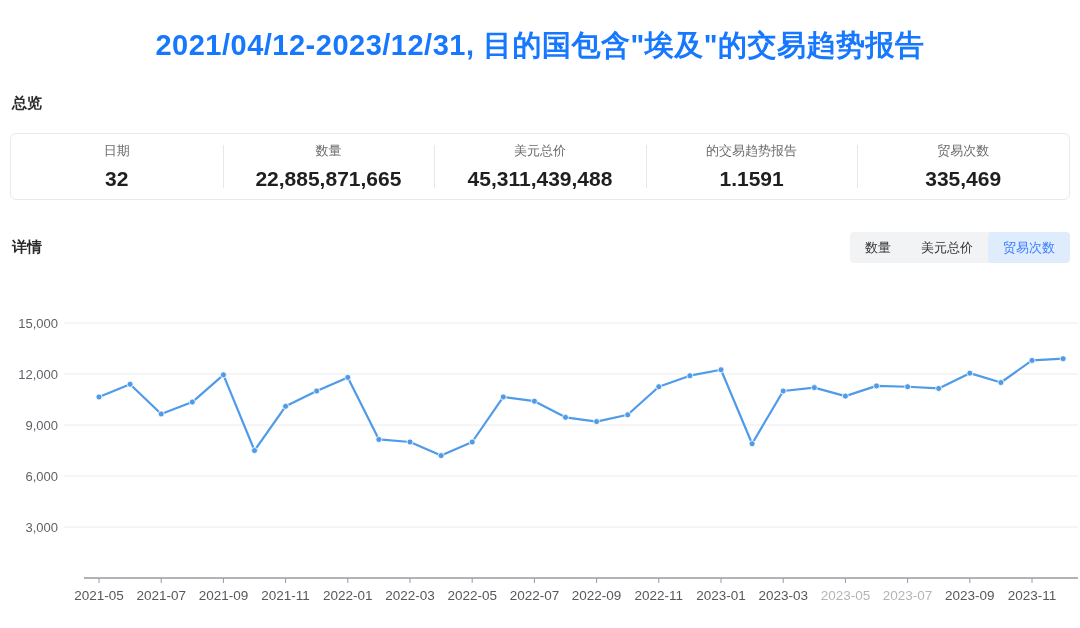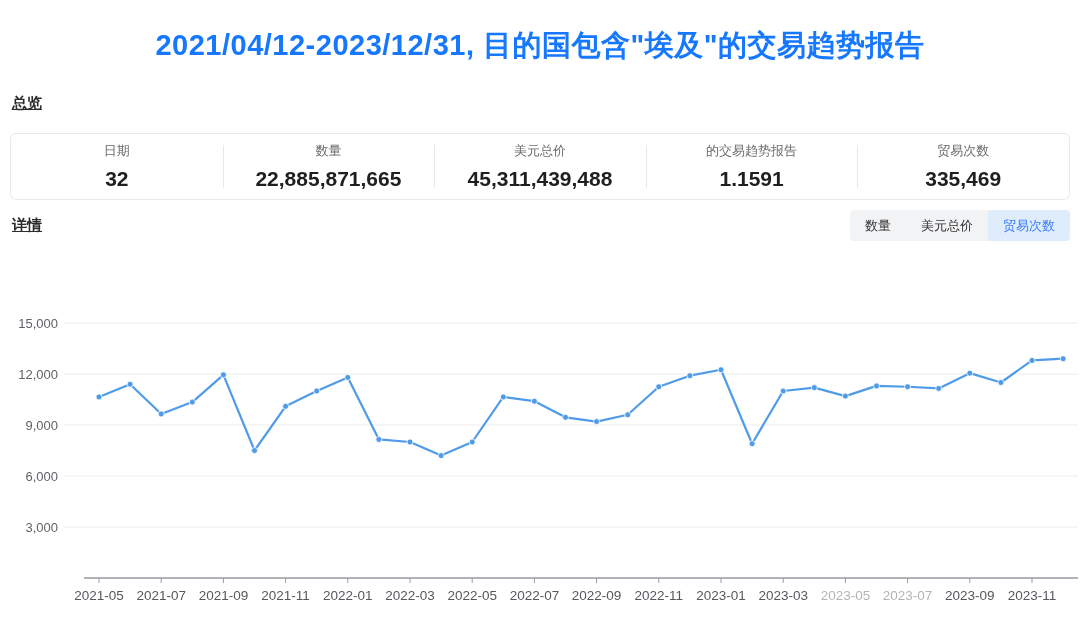--- a/index.html
+++ b/index.html
@@ -10,47 +10,47 @@
     color:#333;
   }
   
   .report-title{
     position:absolute;top:26px;left:0;width:1080px;
     text-align:center;font-size:29px;font-weight:700;color:#1677ff;
     letter-spacing:0.5px;white-space:nowrap;
   }
   
   .section-heading{
-    font-size:15px;font-weight:700;color:#2b2b2b;line-height:30px;text-decoration:underline;
+    font-size:15px;font-weight:700;color:#2b2b2b;line-height:30px;
   }
   .overview-row{position:absolute;top:88px;left:12px;right:10px;height:30px;}
   .export-btn{
     position:absolute;right:0;top:0;height:30px;
     display:flex;align-items:center;gap:6px;
     background:#f3f4f6;border-radius:4px;padding:0 12px;
     font-size:13px;color:#333;cursor:pointer;user-select:none;margin-top:48px;
   }
   .export-btn .ico{display:flex;align-items:center;}
   
   .stats-card{
     position:absolute;top:133px;left:10px;width:1058px;height:65px;
     border:1px solid #e9eaec;border-radius:6px;background:#fff;
-    display:flex;align-items:stretch;justify-content:center;
+    display:flex;align-items:stretch;
   }
   .stat{
     flex:1;display:flex;flex-direction:column;justify-content:center;
     align-items:center;position:relative;gap:7px;
   }
   .stat + .stat::before{
     content:"";position:absolute;left:0;top:11px;bottom:11px;width:1px;background:#e6e8eb;
   }
   .stat-label{font-size:13px;color:#6b6b6b;}
   .stat-value{font-size:21px;font-weight:700;color:#1f1f1f;}
   
-  .detail-row{position:absolute;top:210px;left:12px;right:10px;height:31px;}
+  .detail-row{position:absolute;top:232px;left:12px;right:10px;height:31px;}
   .tab-groups{position:absolute;right:0;top:0;display:flex;gap:12px;}
   .tab-group{
     display:flex;background:#f2f3f5;border-radius:4px;height:31px;overflow:hidden;
   }
   .tab{
     display:flex;align-items:center;gap:5px;padding:0 15px;
     font-size:13px;color:#333;cursor:pointer;white-space:nowrap;
   }
   .tab.active{background:#dfecfc;color:#3d7eff;border-radius:4px;}
   .tab .ico{display:flex;align-items:center;}

